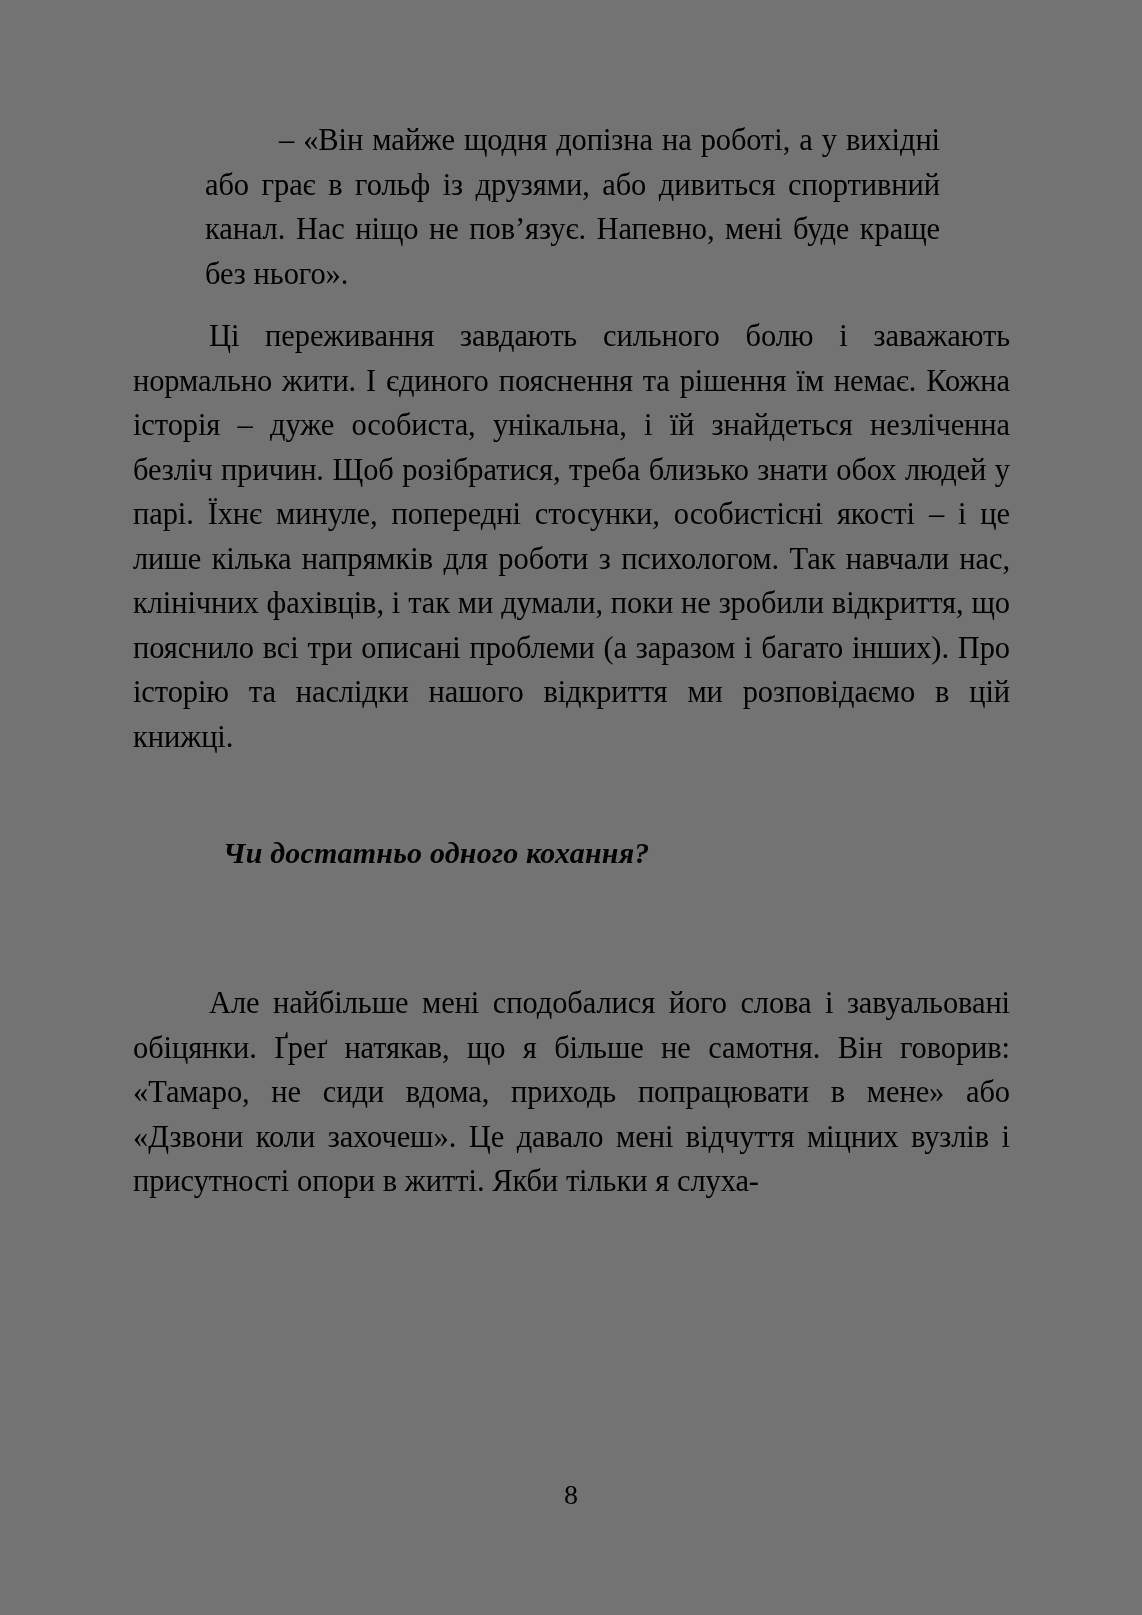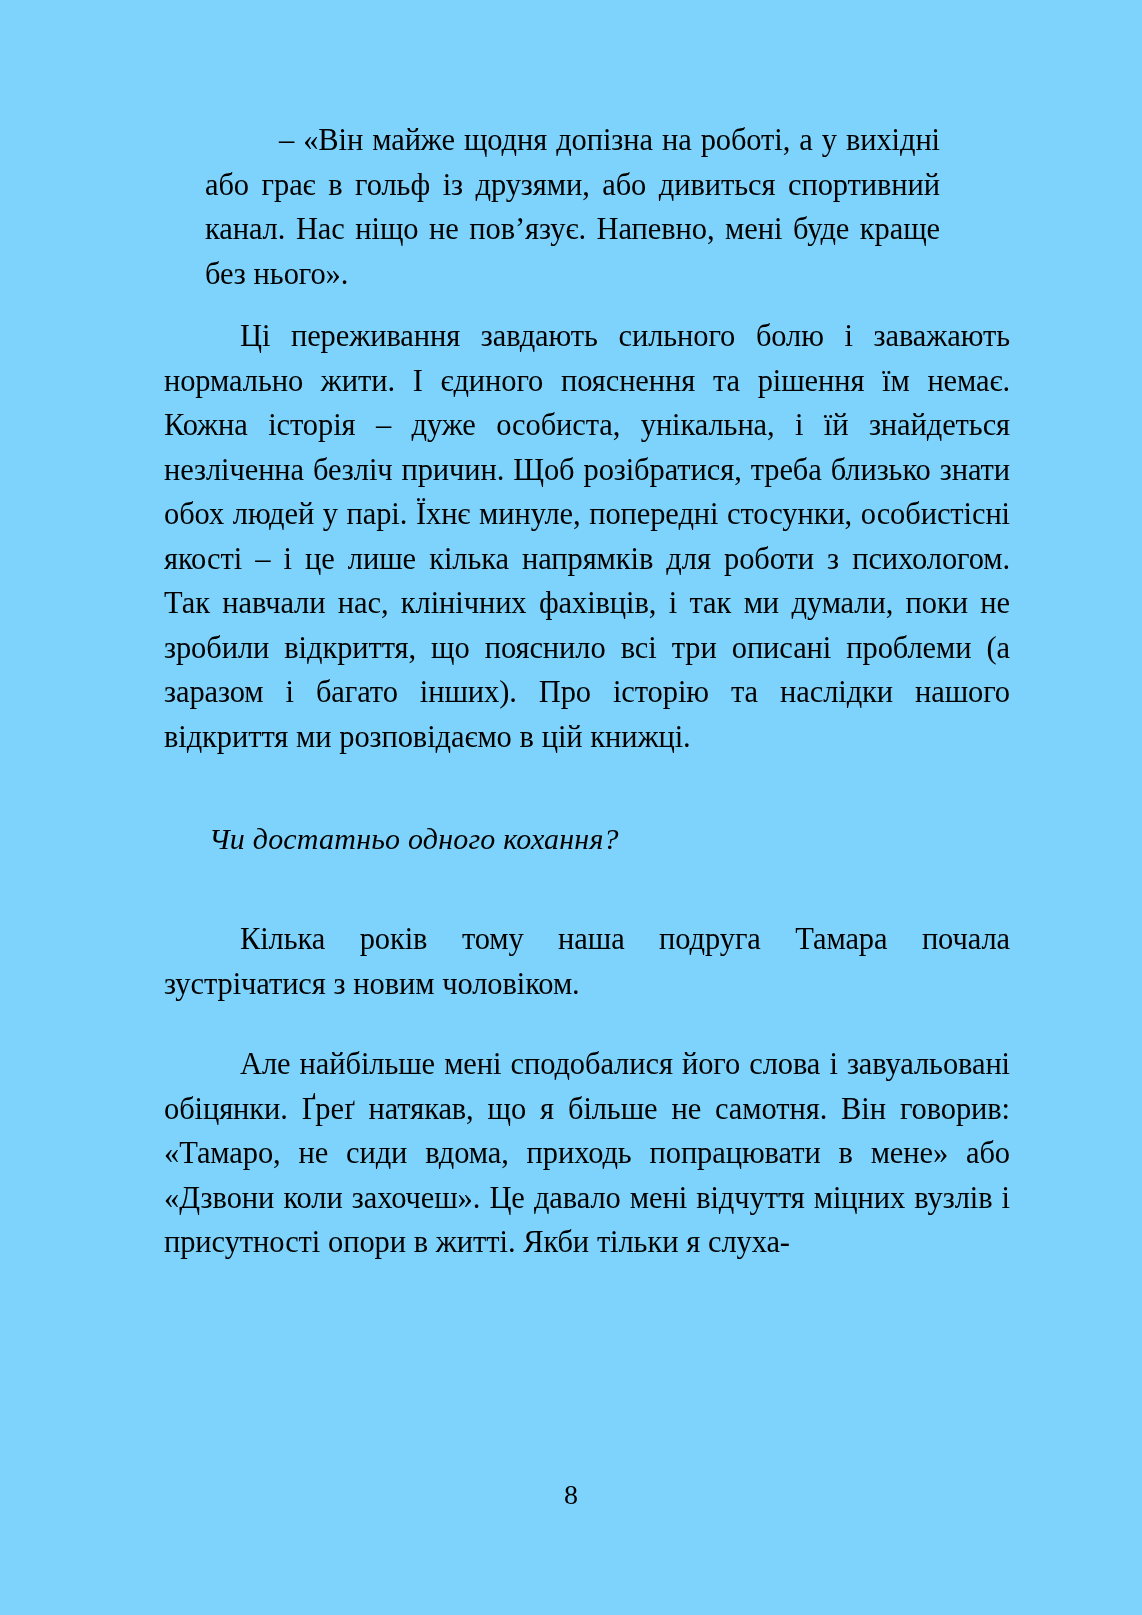--- a/index.html
+++ b/index.html
@@ -5,21 +5,21 @@
   html, body {
     margin: 0;
     padding: 0;
     background: #ffffff;
   }
 
   .page {
     position: relative;
     width: 1142px;
     height: 1615px;
-    background: #7dd3fc;
+    background: #737373;
     margin: 0 auto;
     overflow: hidden;
     font-family: "Liberation Serif", "DejaVu Serif", serif;
     color: #000000;
   }
 
   .textblock {
     position: absolute;
     left: 133px;
     top: 118px;
@@ -34,39 +34,38 @@
     text-justify: inter-word;
     letter-spacing: -0.1px;
     word-spacing: 0.3px;
     hyphens: manual;
     -webkit-hyphens: manual;
   }
 
   
   p.indent {
     text-indent: 76px;
-    margin-left: 31px;
   }
 
   
   p.quote-inset {
     margin-left: 72px;
     margin-right: 70px;
     width: auto;
     text-indent: 74px;
   }
   .gap-med   { height: 18px; }
   .gap-large { height: 60px; }
   .gap-xl    { height: 58px; }
 
   h2.section-heading {
-    margin: 0;
+    margin: 14px;
     font-size: 30px;
     line-height: 40px;
-    font-weight: normal;
+    font-weight: bold;
     font-style: italic;
     text-indent: 76px;
     letter-spacing: 0.2px;
   }
 
   .folio {
     position: absolute;
     left: 0;
     top: 1478px;
     width: 1142px;
@@ -91,21 +90,20 @@
     <div class="gap-med"></div>
 
     <p class="body indent">Ці переживання завдають сильного болю і заважають нормально жити. І єдиного пояснення та рішення їм немає. Кожна історія – дуже особиста, унікальна, і їй знайдеться незліченна безліч причин. Щоб розібратися, треба близько знати обох людей у парі. Їхнє минуле, попередні стосунки, особистісні якості – і це лише кілька напрямків для роботи з психологом. Так навчали нас, клінічних фахівців, і так ми думали, поки не зробили відкриття, що пояснило всі три описані проблеми (а заразом і багато інших). Про історію та наслідки нашого відкриття ми розповідаємо в цій книжці.</p>
 
     <div class="gap-large"></div>
 
     <h2 class="section-heading">Чи достатньо одного кохання?</h2>
 
     <div class="gap-xl"></div>
 
-    <p class="body indent">Кілька років тому наша подруга Тамара почала зустрічатися з новим чоловіком.</p>
 
     <div class="gap-med"></div>
 
 
     <div class="gap-med"></div>
 
     <p class="body indent">Але найбільше мені сподобалися його слова і завуальовані обіцянки. Ґреґ натякав, що я більше не самотня. Він говорив: «Тамаро, не сиди вдома, приходь попрацювати в мене» або «Дзвони коли захочеш». Це давало мені відчуття міцних вузлів і присутності опори в житті. Якби тільки я слуха-</p>
 
   </div>
 

